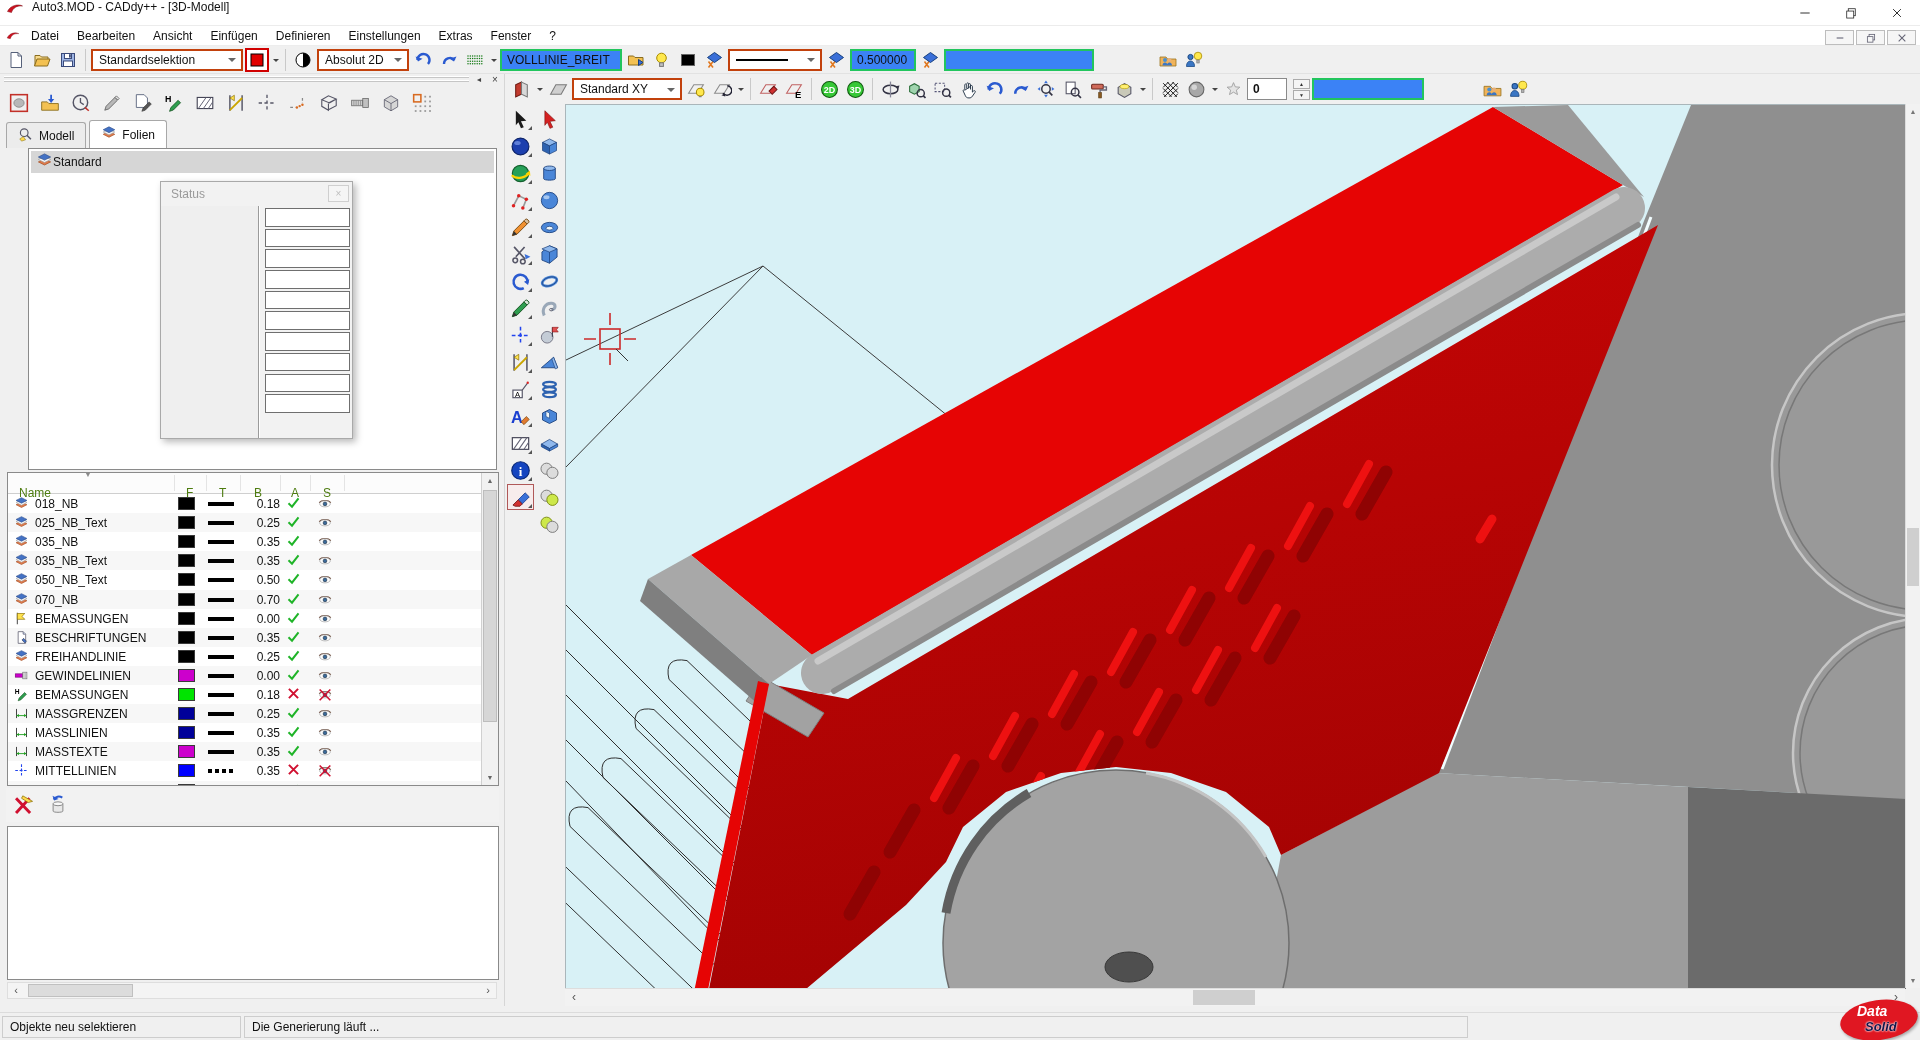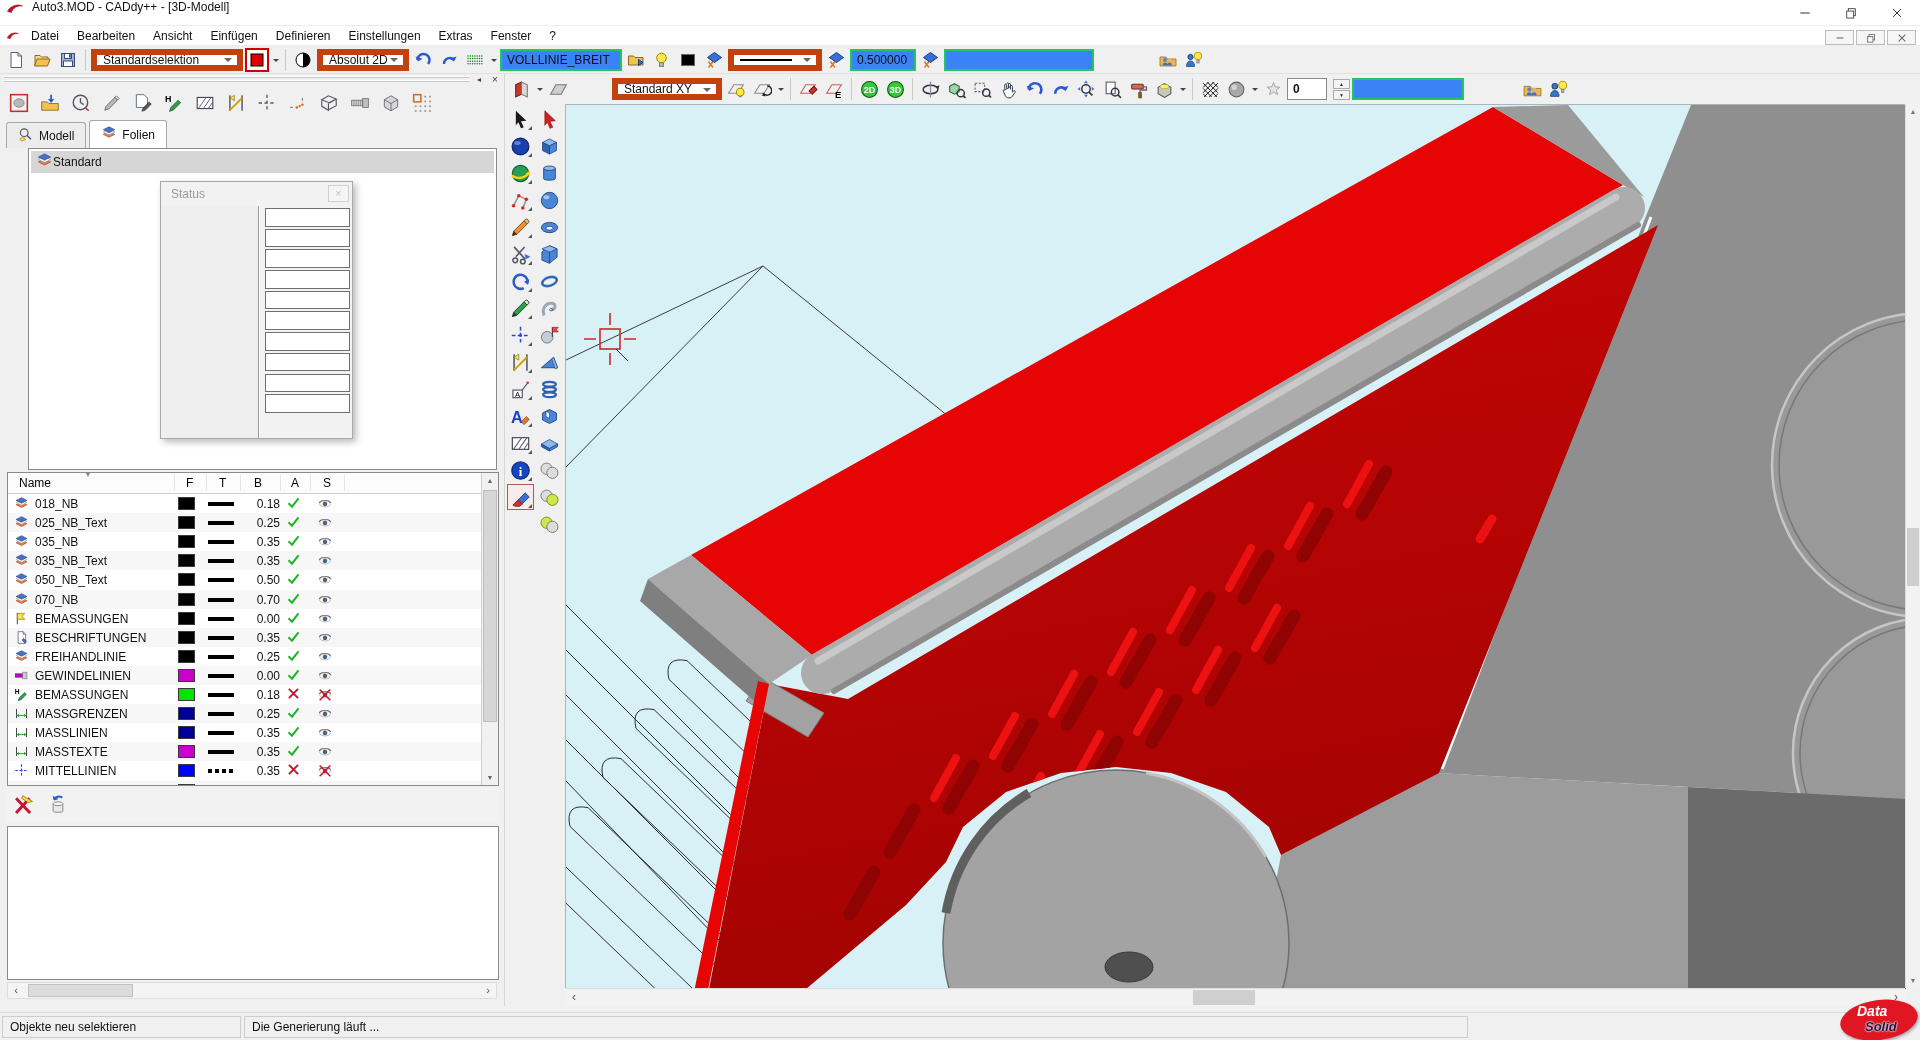--- a/index.html
+++ b/index.html
@@ -19,21 +19,21 @@
 .mdibtn{width:29px;height:15px;border:1px solid #bdbdbd;background:#f6f6f6;display:flex;align-items:center;justify-content:center}
 
 .toolbar{position:absolute;display:flex;align-items:center;background:#f0f0f0;gap:2px}
 #toolbar-main{left:0;top:46px;width:1920px;height:28px;border-bottom:1px solid #e2e2e2;padding-left:4px}
 #toolbar-view{left:505px;top:74px;width:1415px;height:30px;padding-left:4px}
 .tbtn{height:24px;min-width:24px;display:flex;align-items:center;justify-content:center;border:1px solid transparent;background:transparent}
 .tbtn.selred{border:2px solid #d00000;background:#fff}
 .dd{width:9px;height:24px;display:flex;align-items:center;justify-content:center}
 .dd::after{content:"";border:3.5px solid transparent;border-top-color:#444;margin-top:4px}
 .tsep{width:1px;height:22px;background:#c9c9c9;margin:0 3px}
-.combo{height:22px;background:#fff;border:6px solid #c2410c;display:flex;align-items:center;padding:0 2px 0 6px;gap:0}
+.combo{height:22px;background:#fff;border:2px solid #c2410c;display:flex;align-items:center;padding:0 2px 0 6px;gap:0}
 .combo .cv{flex:1;white-space:nowrap;overflow:hidden}
 .combo .ca{width:14px;height:18px;display:flex;align-items:center;justify-content:center}
 .combo .ca::after{content:"";border:4px solid transparent;border-top-color:#666;margin-top:5px}
 .lineSample{display:inline-block;width:52px;height:2px;background:#000;vertical-align:middle}
 .tfield{height:22px;background:#3b82f6;border:2px solid #22c55e;display:flex;align-items:center;padding:0 5px;white-space:nowrap}
 .spinner{display:flex;align-items:center}
 .spinbox{width:40px;height:22px;background:#fff;border:1px solid #8a8a8a;padding:0 5px;display:flex;align-items:center;font-weight:bold}
 .spinbtns{display:flex;flex-direction:column;gap:1px;margin-left:6px}
 .sb{width:17px;height:10px;border:1px solid #ababab;background:#f4f4f4;font-size:5px;line-height:8px;text-align:center;color:#333}
 
@@ -51,21 +51,21 @@
 .statuswin{position:absolute;left:160px;top:107px;width:193px;height:258px;background:#f2f2f2;border:1px solid #a9a9a9;box-shadow:3px 3px 7px rgba(0,0,0,.28);z-index:6}
 .sw-title{position:absolute;left:10px;top:5px;color:#9a9a9a}
 .sw-close{position:absolute;right:3px;top:3px;width:21px;height:17px;border:1px solid #cfcfcf;background:#f5f5f5;color:#bdbdbd;font-size:10px;display:flex;align-items:center;justify-content:center}
 .sw-left{position:absolute;left:0;top:24px;bottom:0;width:97px;background:#efefef}
 .sw-sep{position:absolute;left:97px;top:24px;bottom:0;width:2px;background:#fff;border-left:1px solid #9b9b9b}
 .sw-boxes{position:absolute;left:104px;top:26px;width:85px}
 .swbox{height:18.5px;background:#fff;border:1px solid #6f6f6f;margin-bottom:2.2px}
 
 .layertable{position:absolute;left:7px;top:398px;width:492px;height:314px;background:#fff;border:1px solid #8a8a8a;overflow:hidden}
 .thead{position:absolute;left:0;top:0;right:0;height:21px;background:#fcfcfc;border-bottom:1px solid #cfcfcf}
-.th{position:absolute;top:3px;color:#000000}
+.th{position:absolute;top:13px;color:#4d7c0f}
 .hsep{position:absolute;top:2px;height:16px;width:1px;background:#e4e4e4}
 .sortmark{position:absolute;left:76px;top:-3px;color:#8a8a8a;font-size:8px}
 .tbody{position:absolute;left:0;top:21px;right:0;bottom:0}
 .lrow{position:absolute;left:0;right:17px;height:19.1px}
 .lrow.even{background:#f7f7f7}
 .c-icon{position:absolute;left:6px;top:2px;width:16px;height:16px}
 .c-name{position:absolute;left:27px;top:3px;white-space:nowrap}
 .c-f{position:absolute;left:170px;top:3px;width:17px;height:13px;border:1px solid #3a3a3a}
 .c-t{position:absolute;left:200px;top:8px;width:26px;height:4px;background:#000}
 .c-t.dashdot{background:repeating-linear-gradient(90deg,#000 0 4px,transparent 4px 7px)}
@@ -327,21 +327,21 @@
           <path d="M3.5 4.5L9 2v11.5L3.5 16z" fill="#c23b2e" stroke="#6e1c14"></path>
           <path d="M9 2l5.5 2.5V16L9 13.5z" fill="#d8d8d8" stroke="#777"></path>
         </svg>
       </div>
       <div class="dd"></div>
       <div class="tbtn">
         <svg width="19" height="19" viewBox="0 0 18 18">
           <path d="M1.5 13.5l5-9h10l-5 9z" fill="#cfcfcf" stroke="#7a7a7a"></path>
         </svg>
       </div>
-      <div class="combo" style="width: 110px; margin-left: 40px;">
+      <div class="combo" style="width: 110px;">
         <span class="cv">Standard XY</span>
         <span class="ca"></span>
       </div>
       <div class="tbtn">
         <svg width="19" height="19" viewBox="0 0 18 18">
           <path d="M1.5 12.5l5-8h9l-5 8z" fill="none" stroke="#8a8a8a"></path>
           <circle cx="12.5" cy="11.5" r="3.6" fill="#ffe84d" stroke="#a88a00"></circle>
           <path d="M11.2 15.8h2.6" stroke="#777"></path>
         </svg>
       </div>

